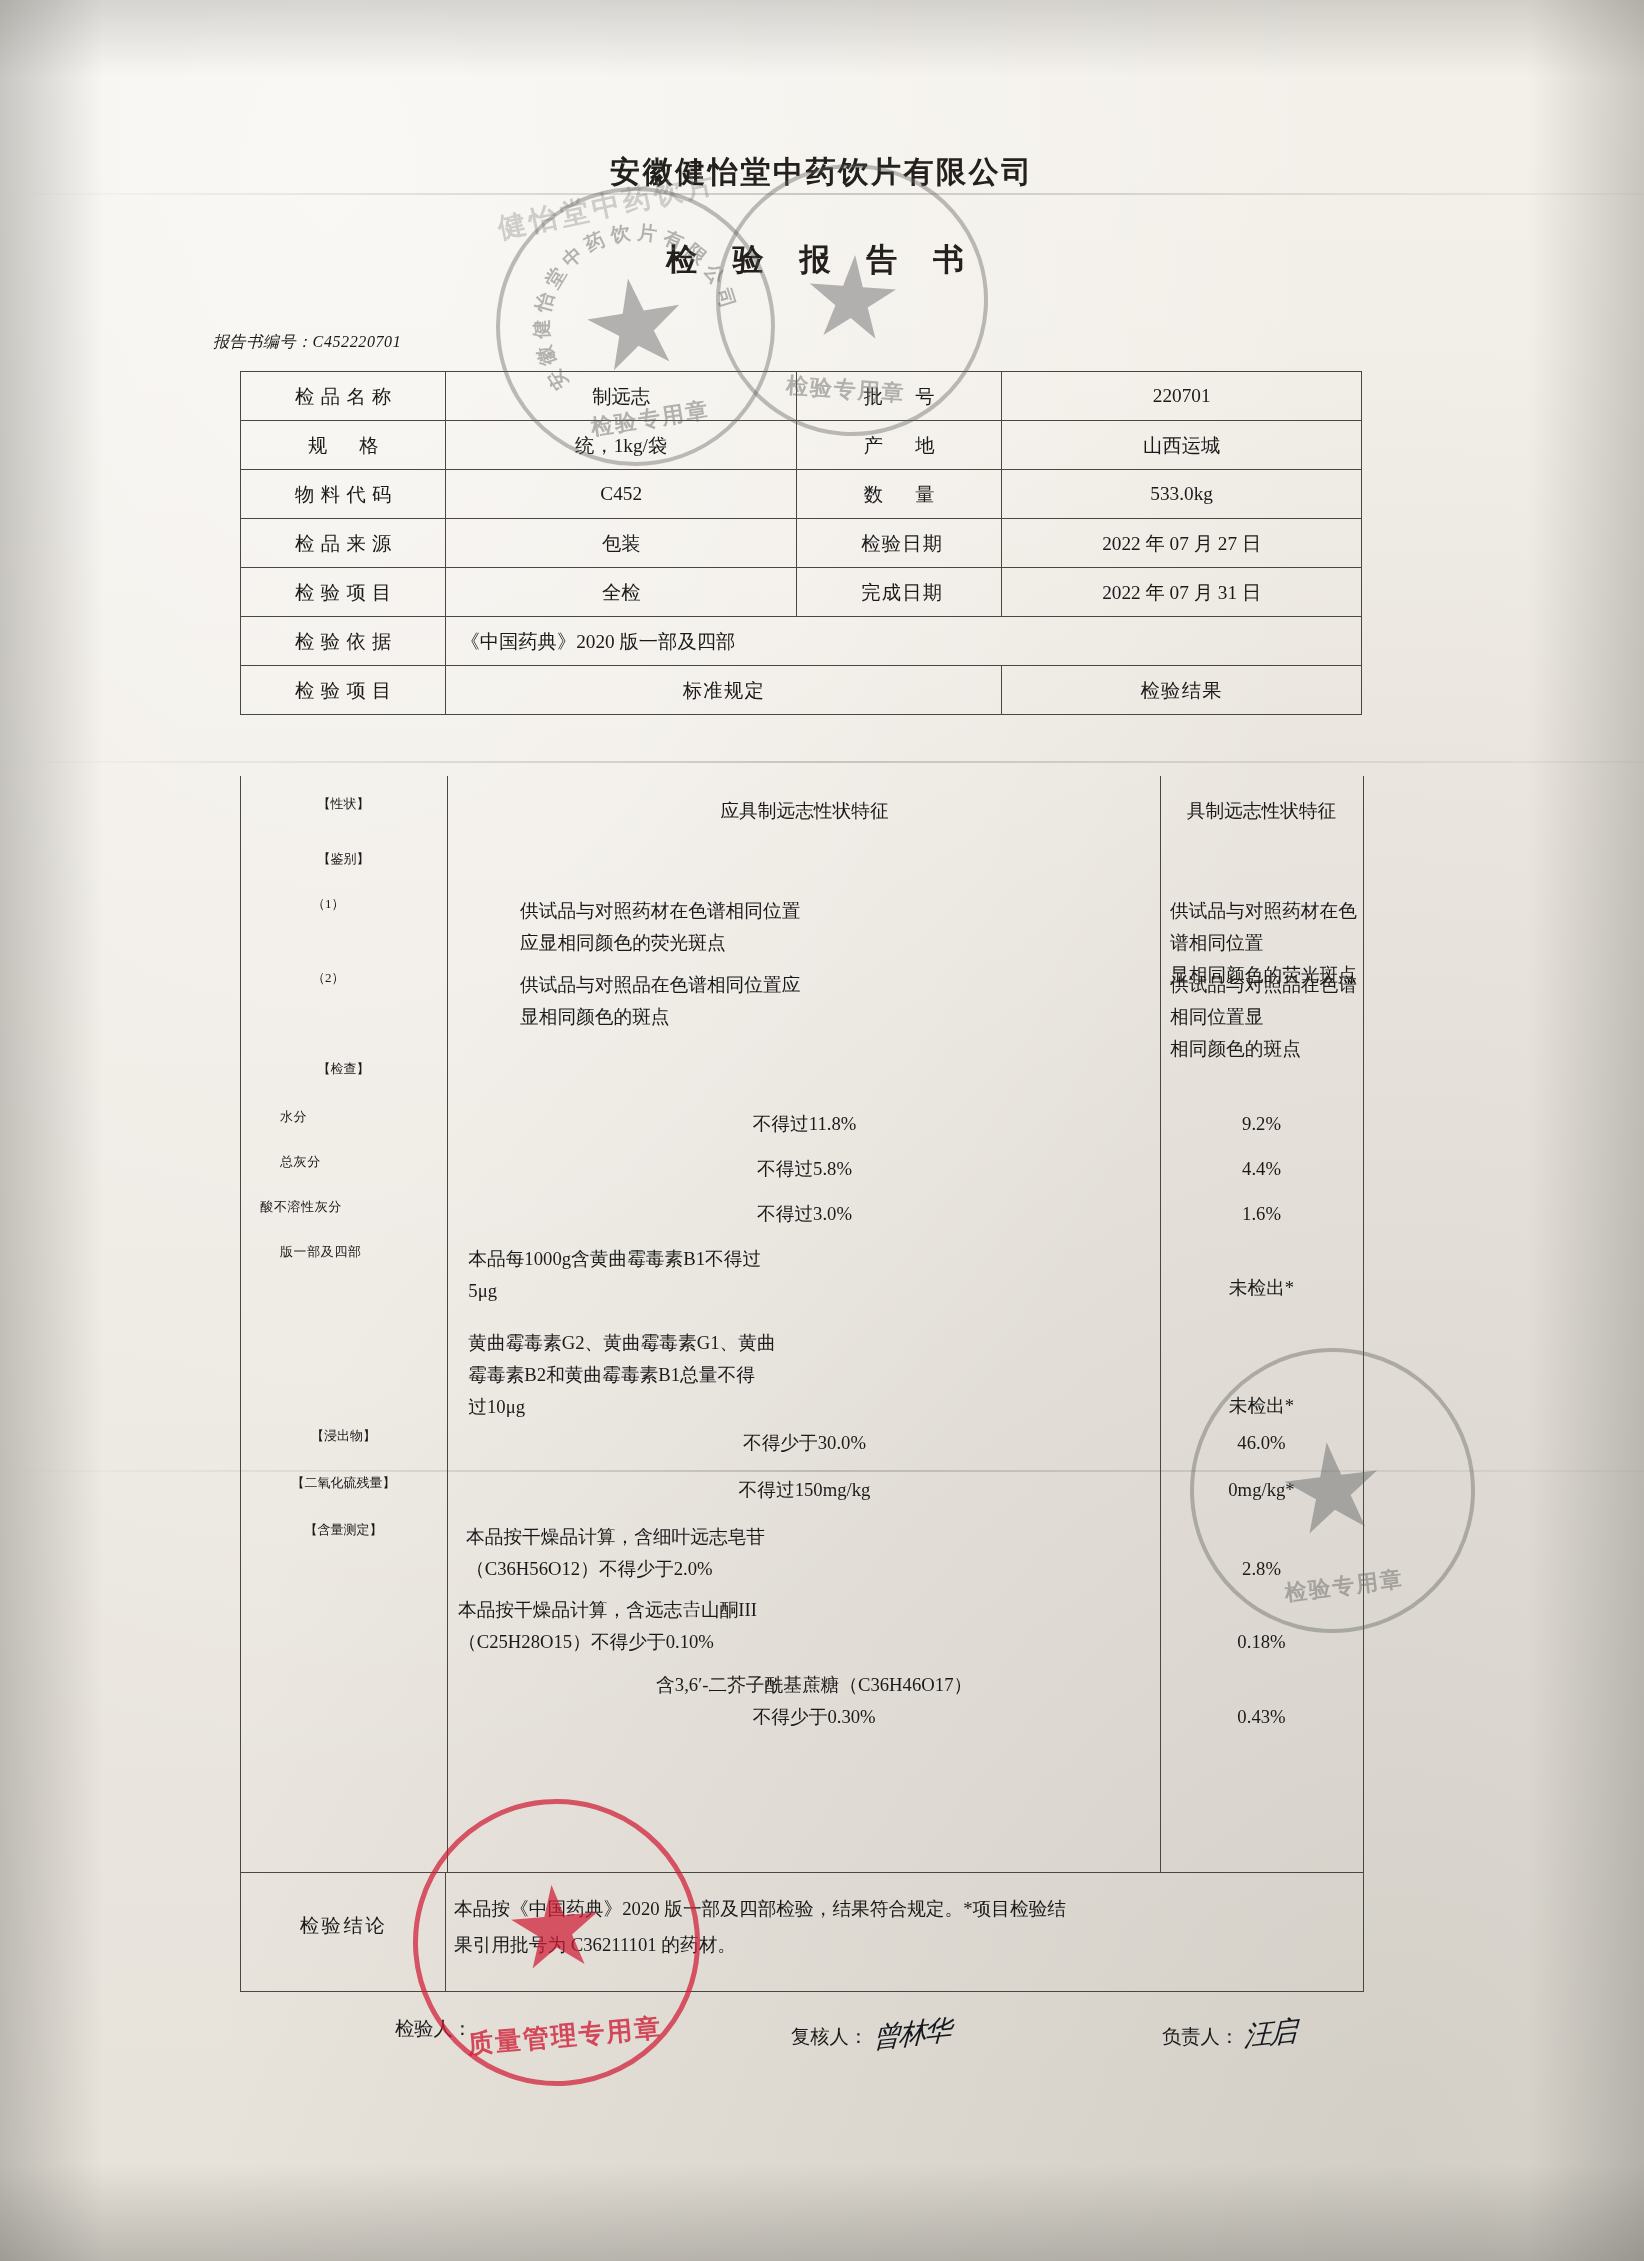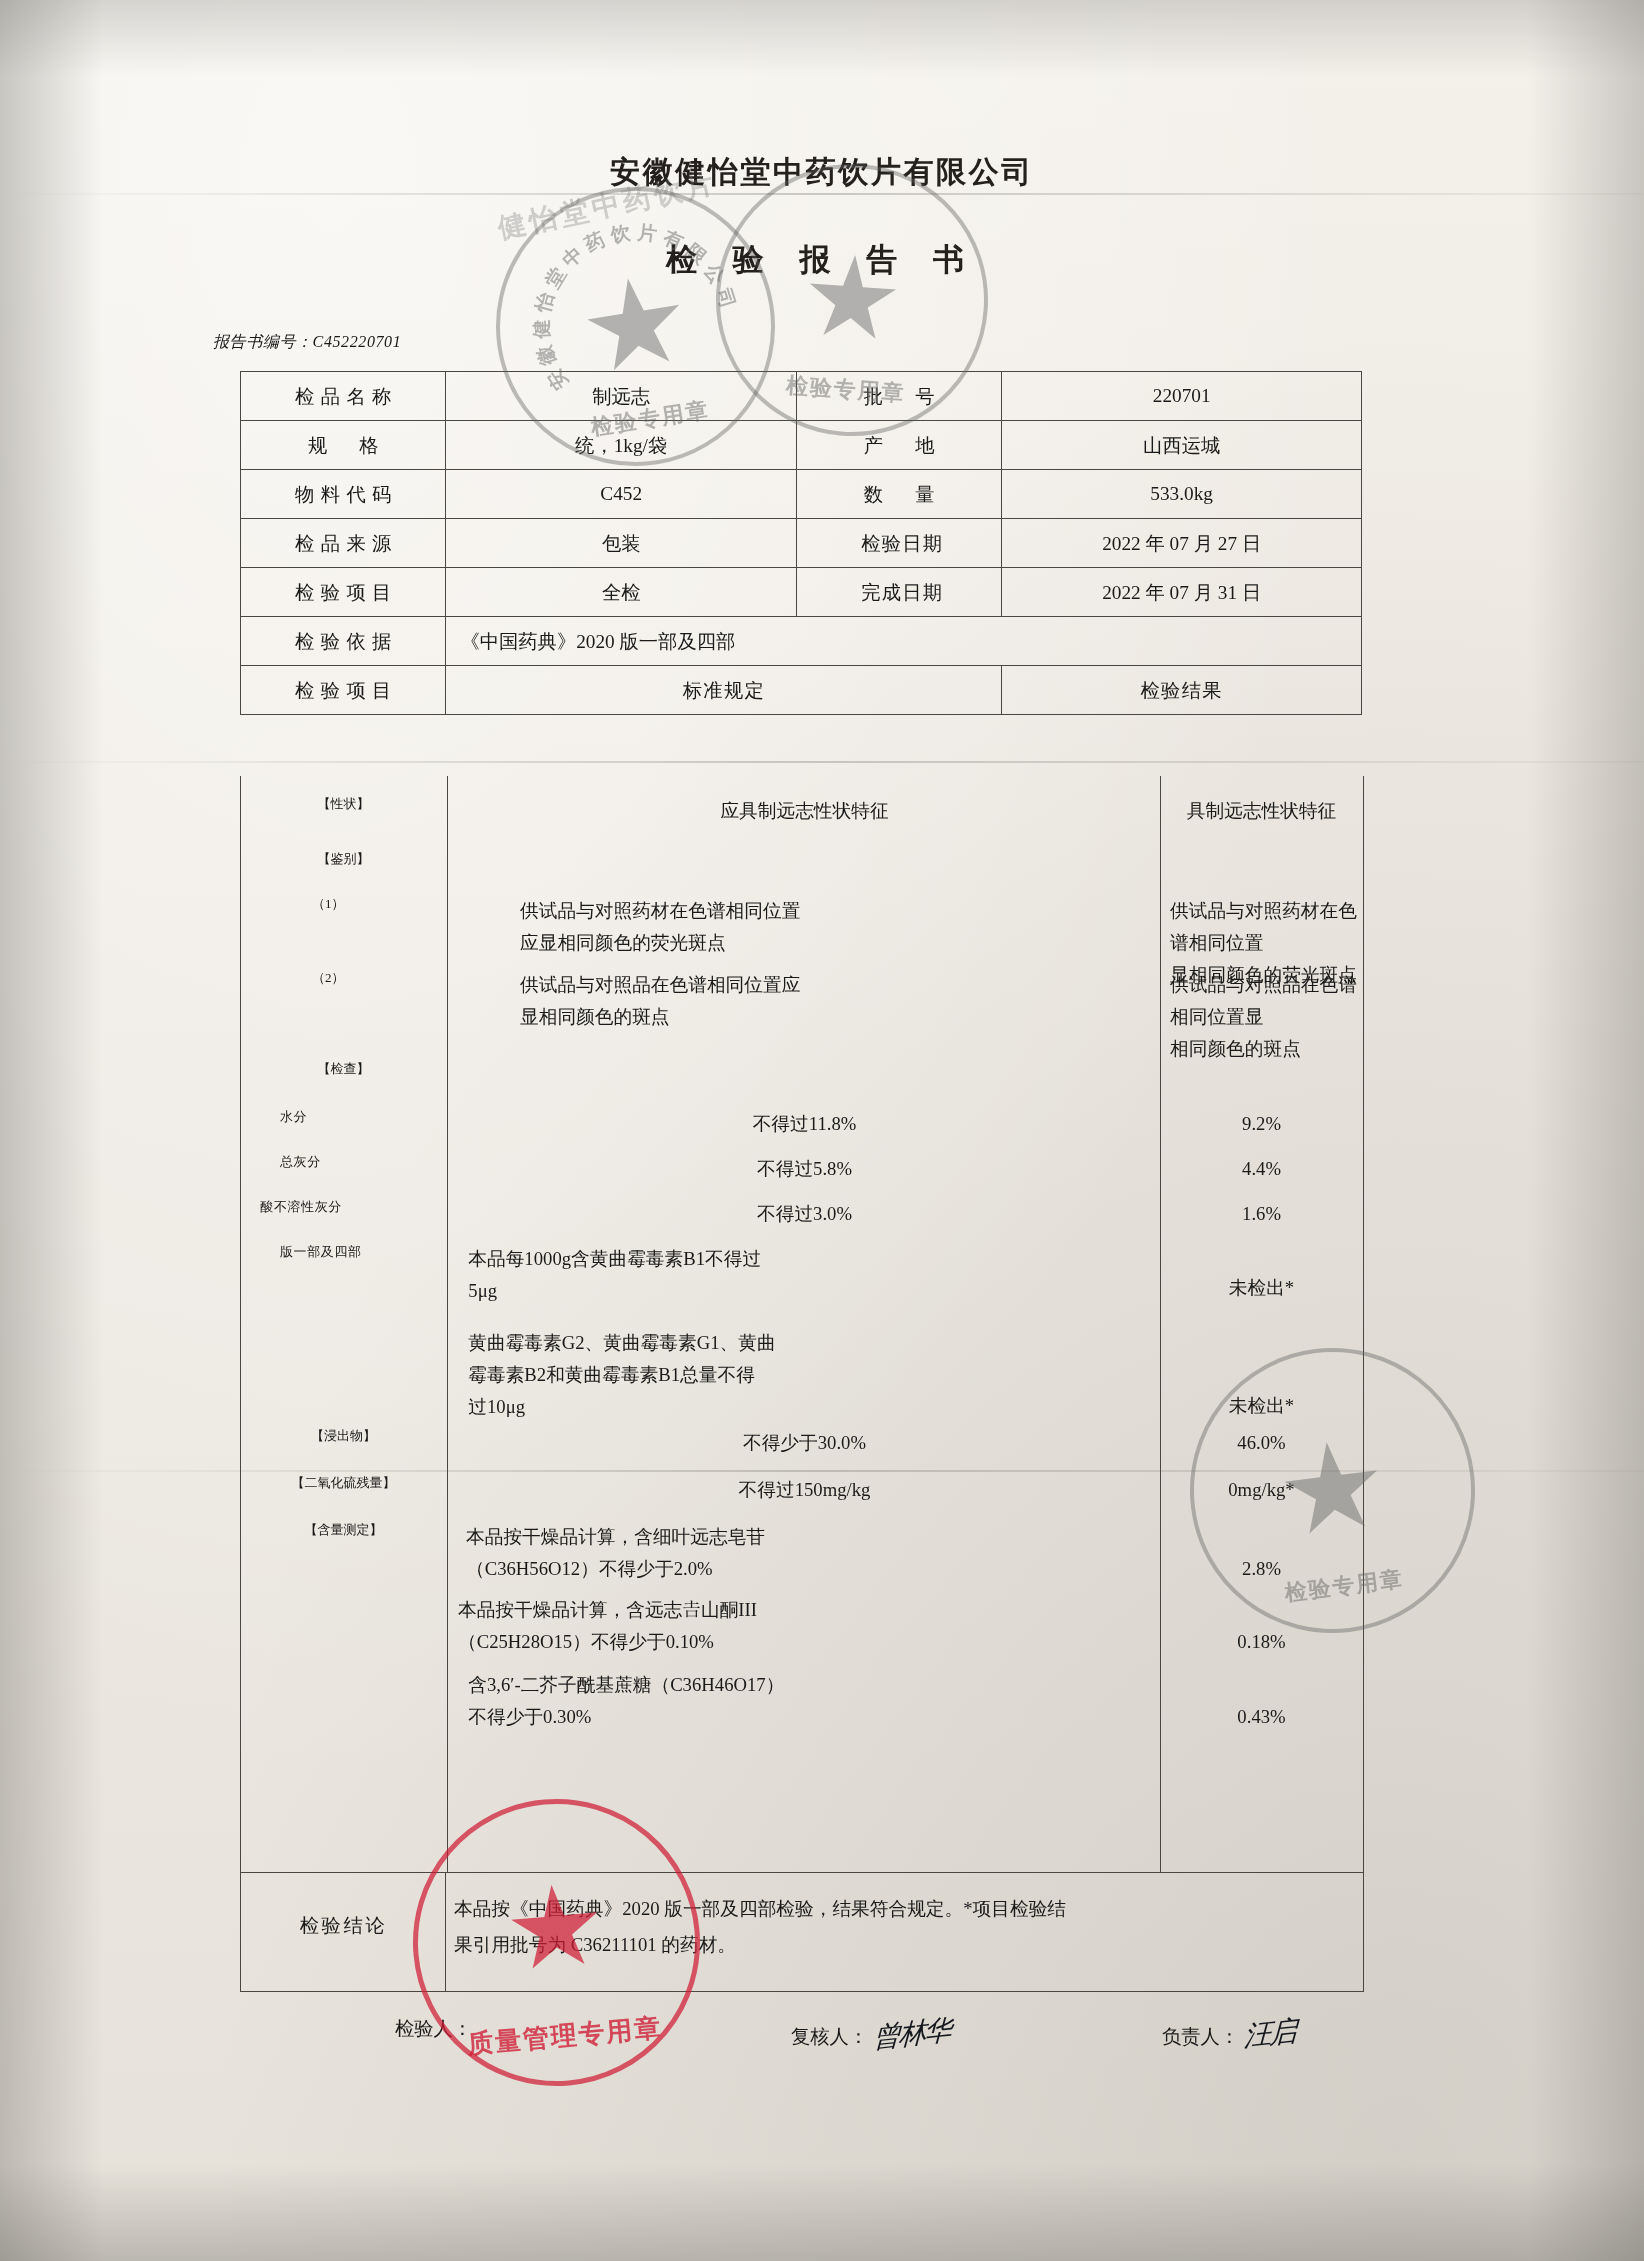--- a/index.html
+++ b/index.html
@@ -436,21 +436,21 @@
       <div class="c-result center" style="padding-top:32px">2.8%</div>
     </div>
 
     <div class="row" style="top:818px">
       <div class="c-spec" style="white-space:pre-line; padding-left:9px; box-sizing:border-box;">本品按干燥品计算，含远志𠮷山酮III
 （C25H28O15）不得少于0.10%</div>
       <div class="c-result center" style="padding-top:32px">0.18%</div>
     </div>
 
     <div class="row" style="top:893px">
-      <div class="c-spec" style="white-space:pre-line; padding-left:19.3px; box-sizing:border-box;">含3,6′-二芥子酰基蔗糖（C36H46O17）
+      <div class="c-spec" style="white-space:pre-line; padding-left:19.3px; box-sizing:border-box;text-align:center;">含3,6′-二芥子酰基蔗糖（C36H46O17）
 不得少于0.30%</div>
       <div class="c-result center" style="padding-top:32px">0.43%</div>
     </div>
   </div>
 
   <div class="conc-box">
     <div class="conc-label">检验结论</div>
     <div class="conc-text" style="white-space:pre-line">本品按《中国药典》2020 版一部及四部检验，结果符合规定。*项目检验结
 果引用批号为 C36211101 的药材。</div>
   </div>

